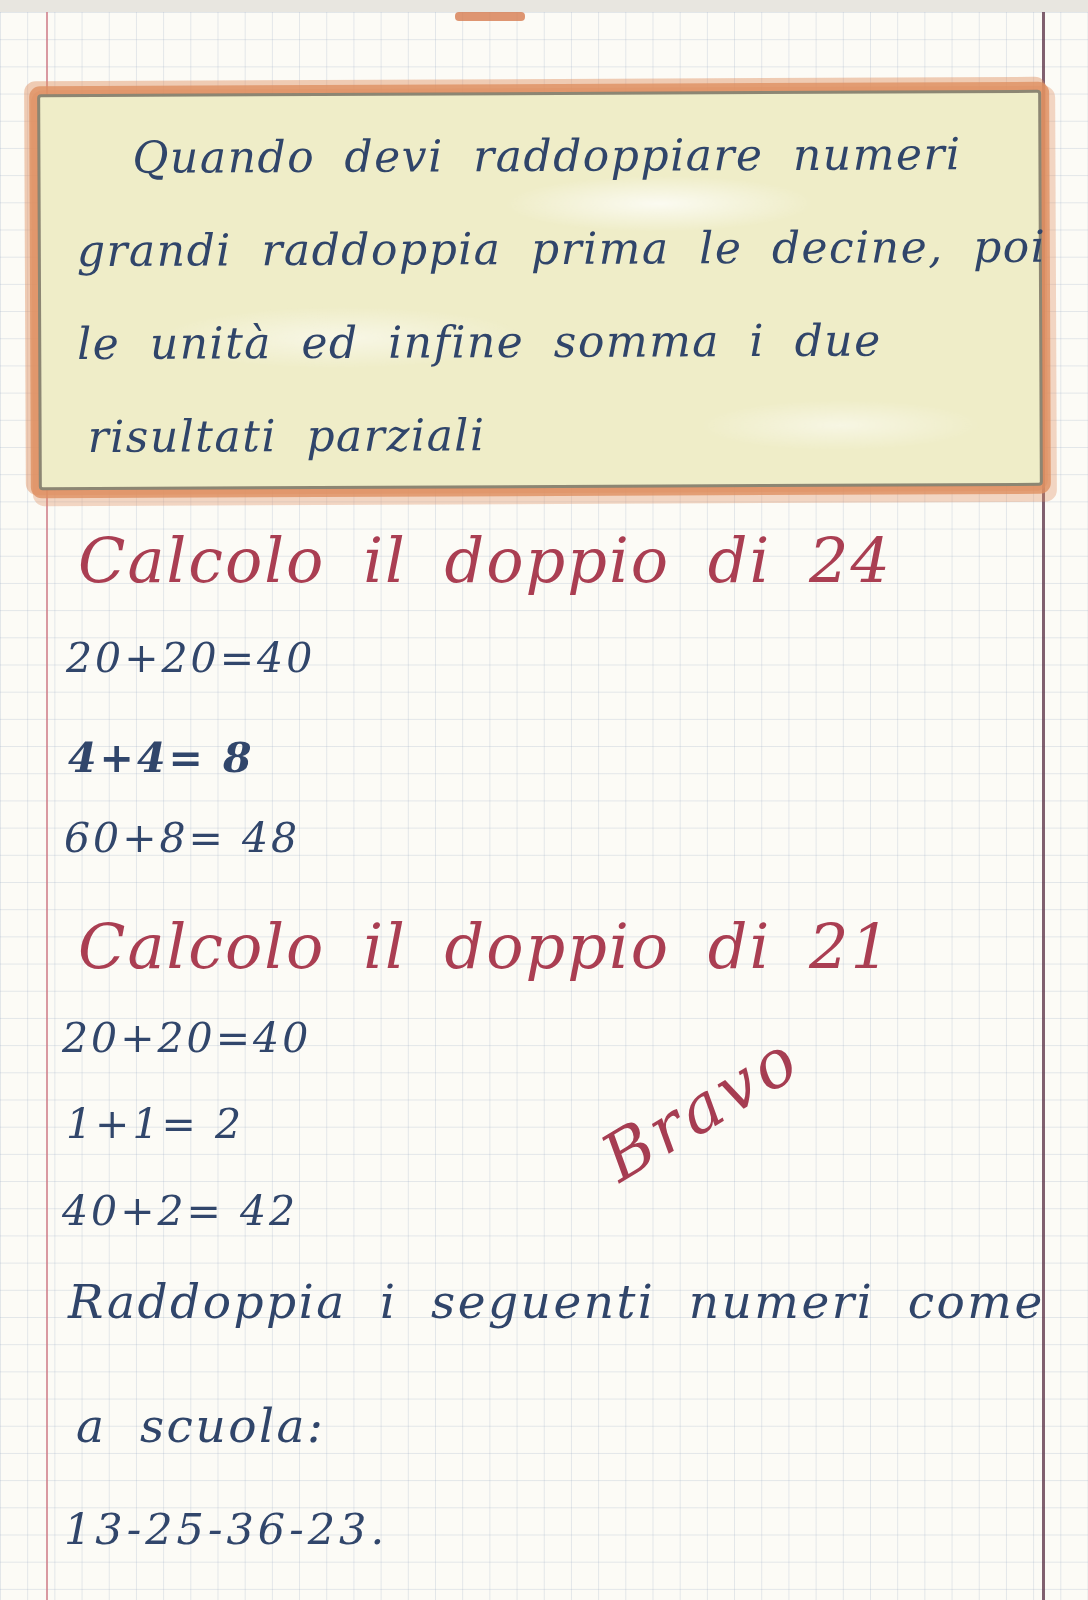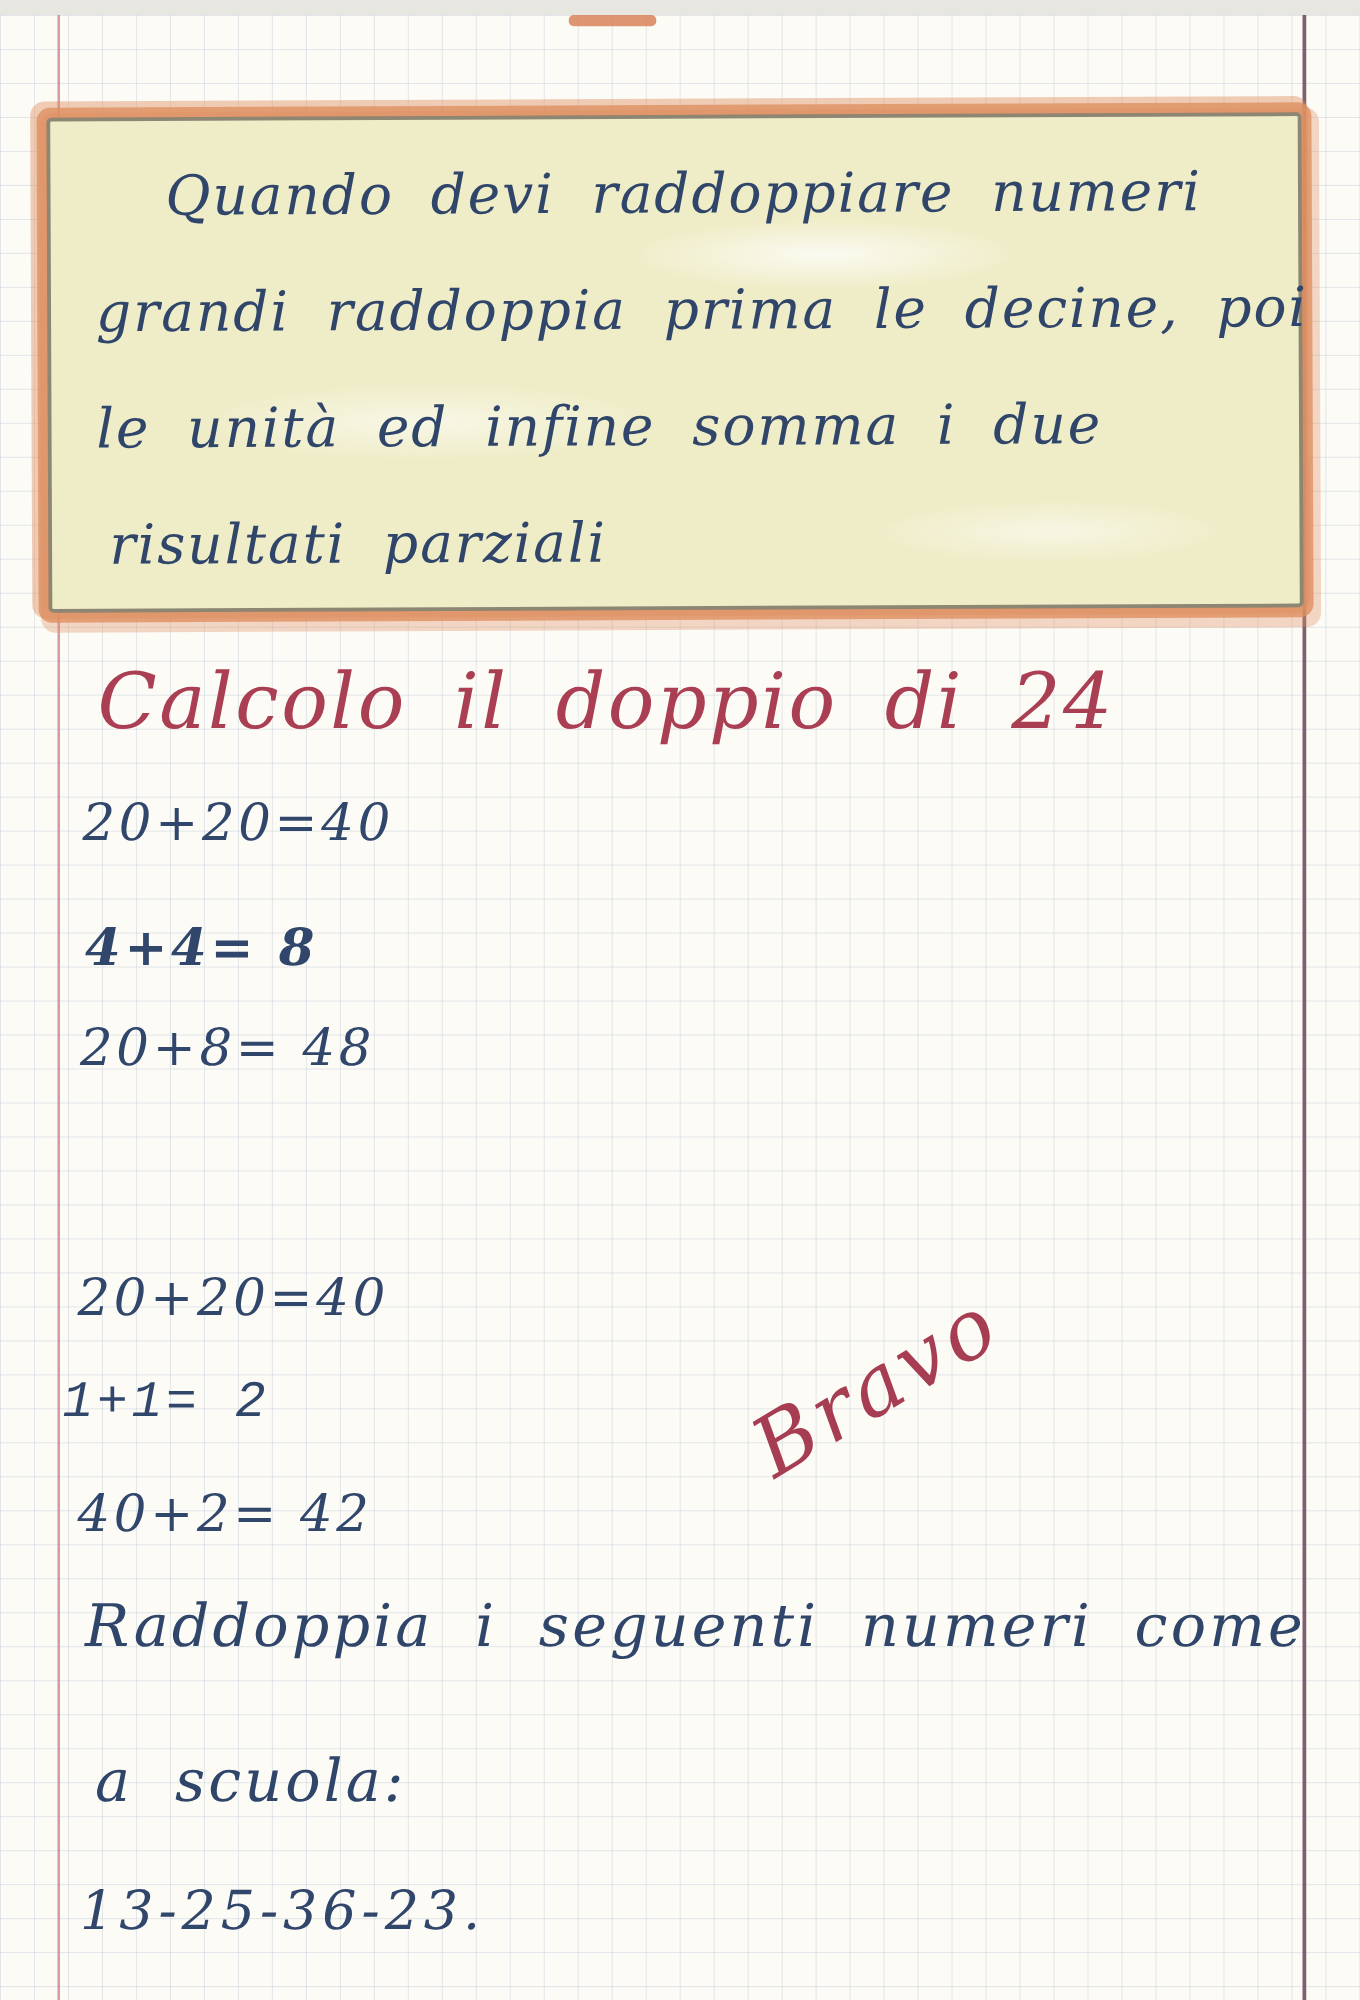--- a/index.html
+++ b/index.html
@@ -81,24 +81,25 @@
   <div id="note-box">
     <div class="note-line indent-1">Quando devi raddoppiare numeri</div>
     <div class="note-line">grandi raddoppia prima le decine, poi</div>
     <div class="note-line">le unità ed infine somma i due</div>
     <div class="note-line indent-4">risultati parziali</div>
   </div>
 
   <div class="hand red-title" style="left:78px;top:512px;">Calcolo il doppio di 24</div>
   <div class="hand calc" style="left:66px;top:622px;">20+20=40</div>
   <div class="hand calc" style="left:68px;top:722px;font-weight:bold;">4+4= 8</div>
-  <div class="hand calc" style="left:64px;top:802px;">20+8=  48</div>
+  <div class="hand calc" style="left:64px;top:802px;">60+8=  48</div>
 
+  <div class="hand red-title" style="left:78px;top:898px;">Calcolo il doppio di 21</div>
   <div class="hand calc" style="left:62px;top:1002px;">20+20=40</div>
-  <div class="hand calc" style="left:50px;top:1088px;font-family:Liberation Mono, monospace;">1+1=  2</div>
+  <div class="hand calc" style="left:66px;top:1088px;">1+1=  2</div>
   <div class="hand calc" style="left:62px;top:1175px;">40+2= 42</div>
 
   <div id="teacher-mark">Bravo</div>
 
   <div class="hand task-line" style="left:76px;top:1386px;">a scuola:</div>
   <div class="hand task-line" style="left:68px;top:1262px;">Raddoppia i seguenti numeri come</div>
   <div class="hand numbers" style="left:64px;top:1492px;">13-25-36-23.</div>
 
 </div>
 

